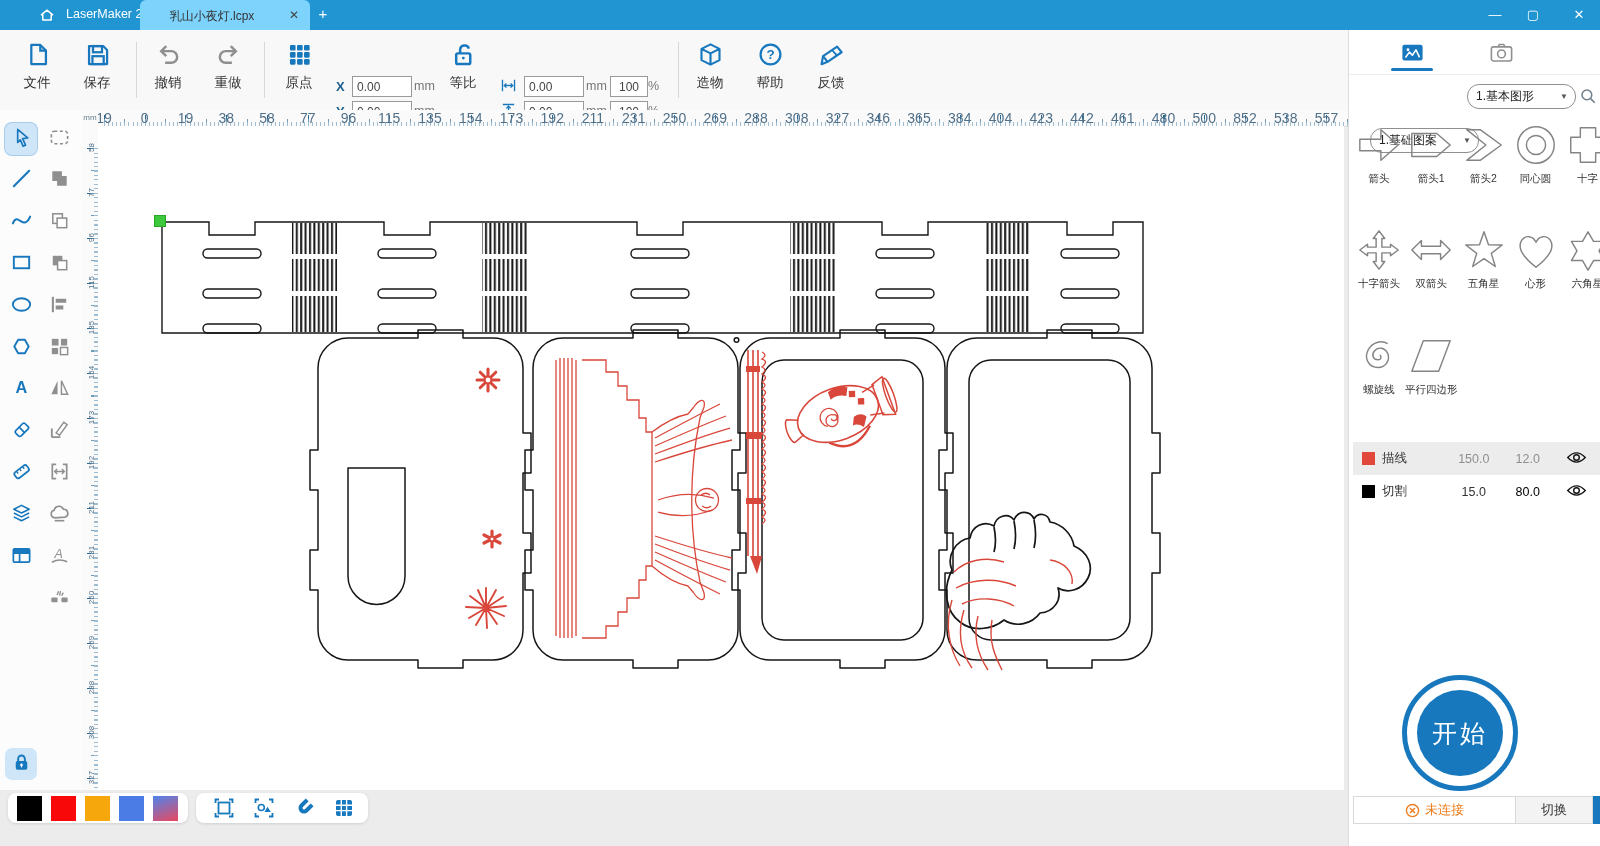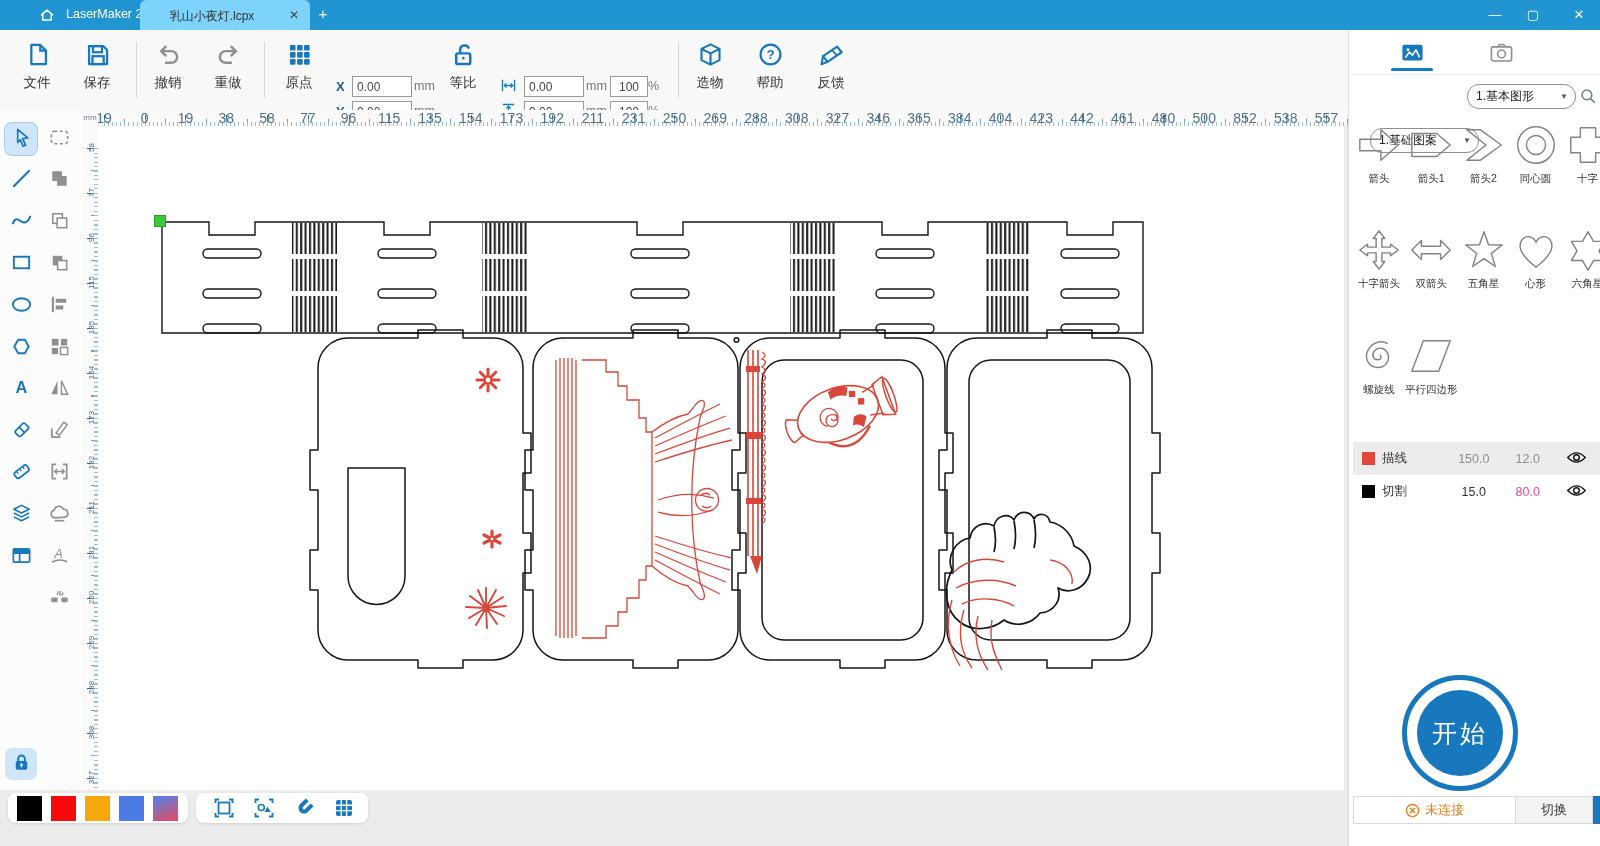--- a/index.html
+++ b/index.html
@@ -669,21 +669,21 @@
               <path d="M2 8 Q12 -2.5 22 8 Q12 18.5 2 8 Z" fill="none" stroke="#111" stroke-width="1.6"></path>
               <circle cx="12" cy="8" r="3.2" fill="none" stroke="#111" stroke-width="1.6"></circle>
             </svg></span>
         </div>
         <div class="row" style="background: rgb(255, 255, 255);">
           <span class="c-name">
             <span class="rowsw" style="background:#000000"></span>
             <span>切割</span>
           </span>
           <span class="c-speed" style="color:#333">15.0</span>
-          <span class="c-power" style="color:#ec4899">80.0</span>
+          <span class="c-power" style="color:#000000">80.0</span>
           <span class="c-out"><svg width="21" height="15" viewBox="0 0 24 16">
               <path d="M2 8 Q12 -2.5 22 8 Q12 18.5 2 8 Z" fill="none" stroke="#111" stroke-width="1.6"></path>
               <circle cx="12" cy="8" r="3.2" fill="none" stroke="#111" stroke-width="1.6"></circle>
             </svg></span>
         </div>
       </div>
 
     <div class="startbtn">
       <div class="inner">开始</div>
     </div>

